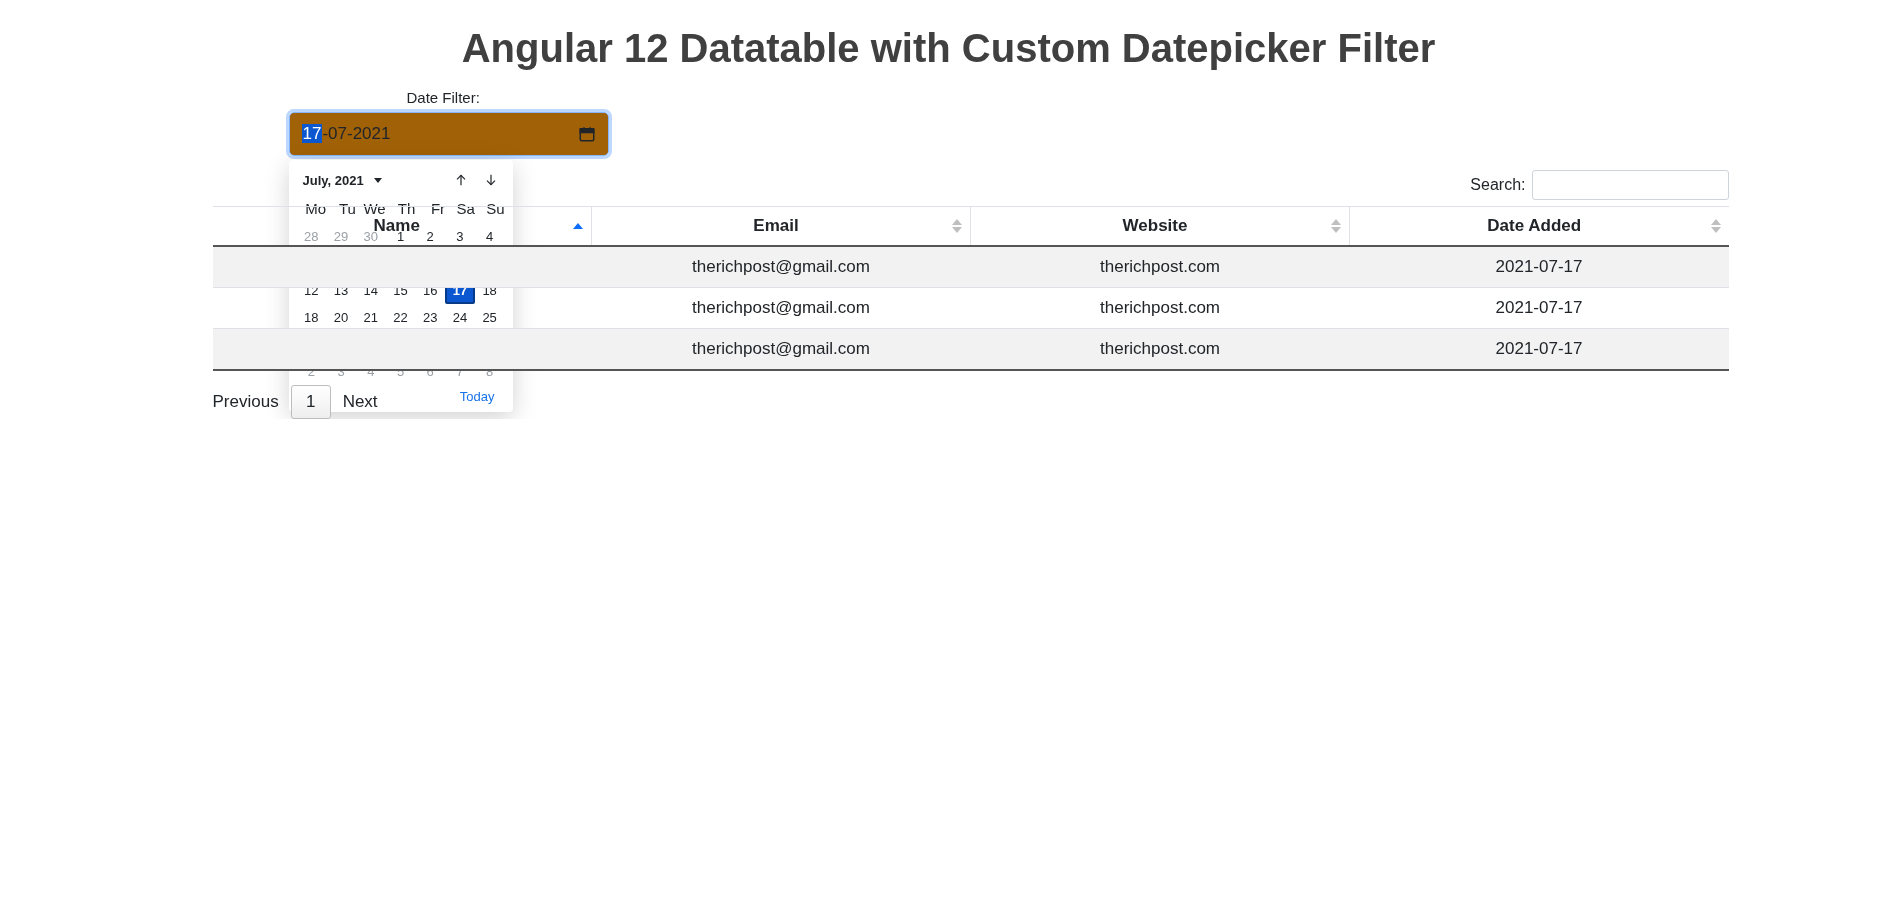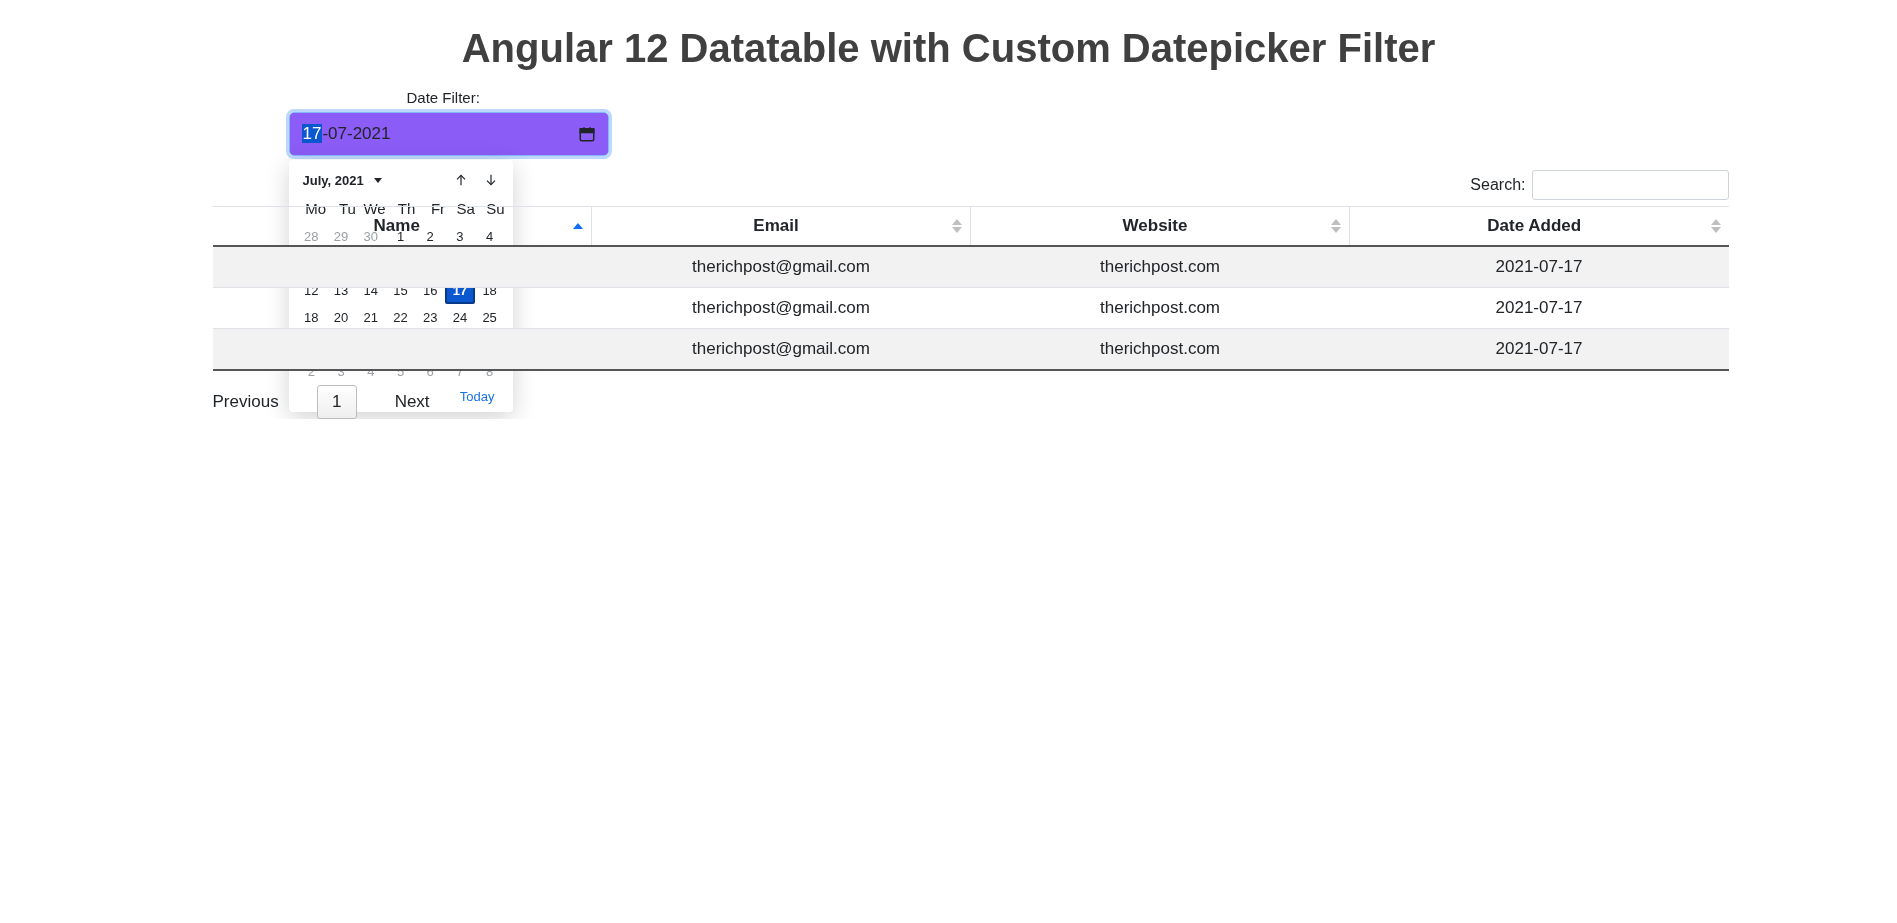--- a/index.html
+++ b/index.html
@@ -35,21 +35,21 @@
     height: 44px;
     border: 1px solid #ced4da;
     border-radius: 5px;
     padding: 0 12px;
     display: flex;
     align-items: center;
     justify-content: space-between;
     outline: 3px solid #bcd8fe;
     outline-offset: 0;
     border-color: #86b7fe;
-    background: #8b5cf6;
+    background: #a16207;
   }
   .date-input-text { font-size: 17px; }
   .date-input-text .sel {
     background: #0b57d0;
     color: #fff;
     padding: 0 1px;
   }
   .cal-icon { width: 18px; height: 18px; display: inline-block; }
 
   .calendar-popup {
@@ -172,21 +172,21 @@
   table.dt tbody tr:nth-child(odd) td { background: #f2f2f2; }
   table.dt tbody tr:last-child td { border-bottom: 2px solid #555; }
 
   .footer-row {
     display: flex;
     align-items: center;
     justify-content: space-between;
     padding: 14px 0 0 0;
     font-size: 17px;
   }
-  .pager { display: flex; align-items: center; gap: 34px; }
+  .pager { display: flex; align-items: center; gap: 8px; }
   .pg-btn {
     color: #212529;
     cursor: pointer;
   }
   .pg-num {
     border: 1px solid #bdbdbd;
     background: linear-gradient(#fff,#eee);
     width: 40px; height: 34px;
     display: inline-flex; align-items: center; justify-content: center;
     border-radius: 3px;

